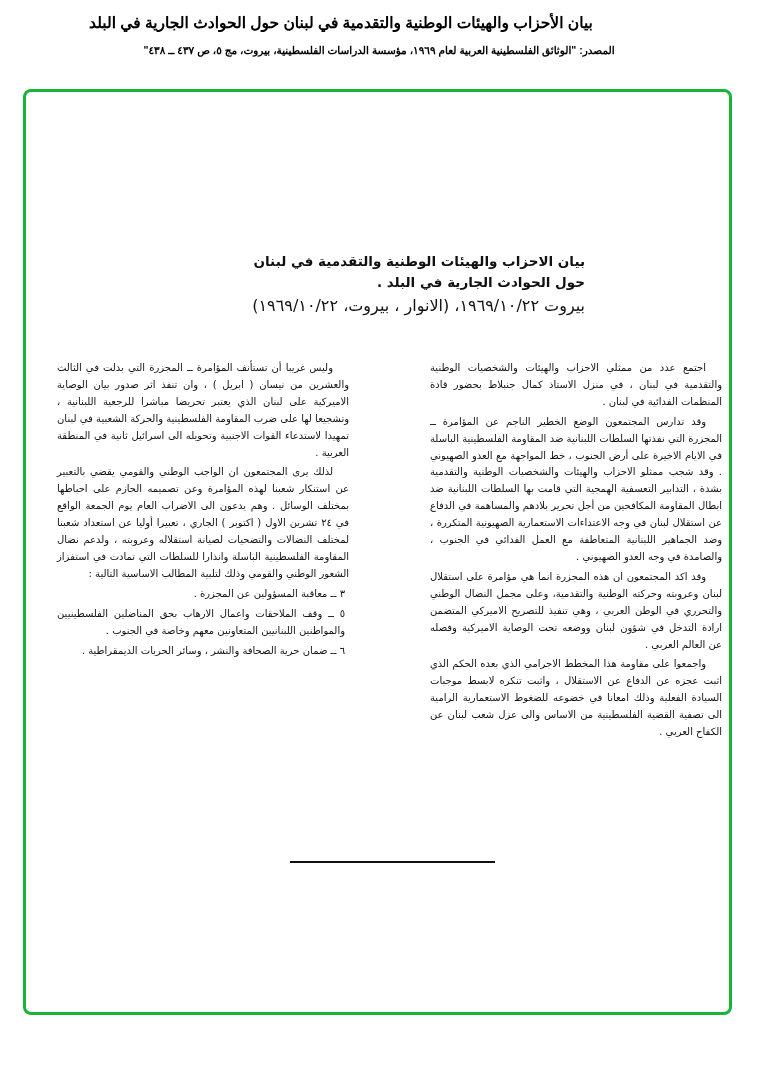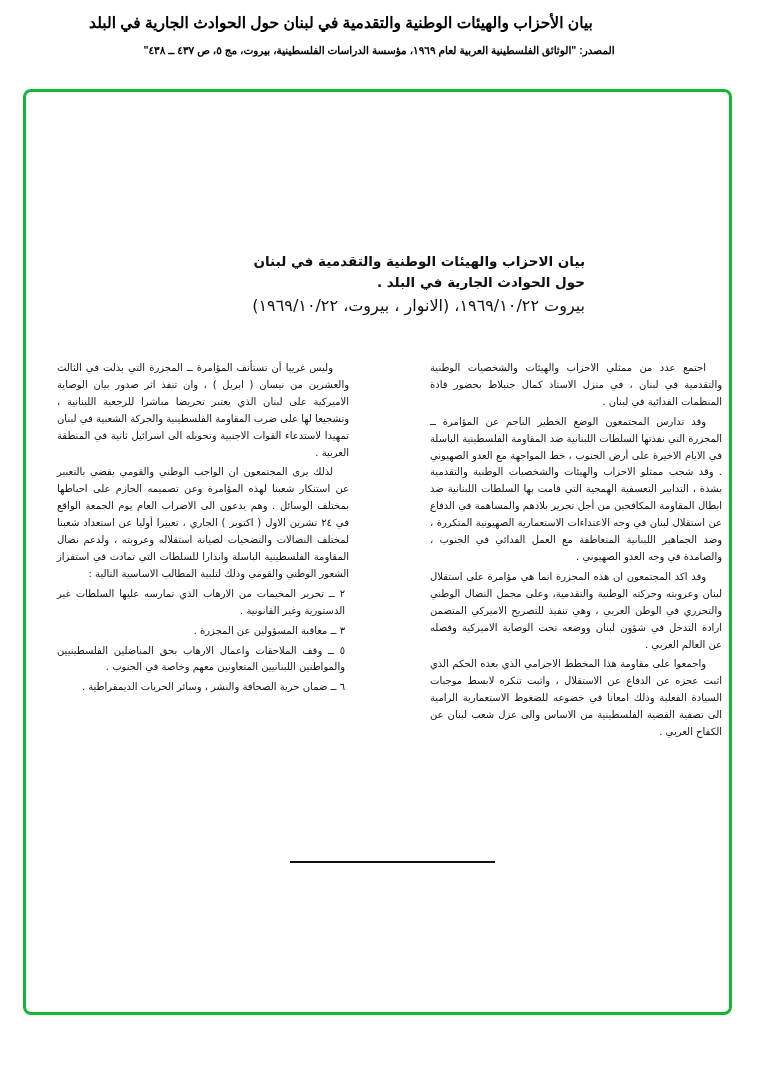--- a/index.html
+++ b/index.html
@@ -37,19 +37,18 @@
 <div class="col col-right">
   <p>اجتمع عدد من ممثلي الاحزاب والهيئات والشخصيات الوطنية والتقدمية في لبنان ، في منزل الاستاذ كمال جنبلاط بحضور قادة المنظمات الفدائية في لبنان .</p>
   <p>وقد تدارس المجتمعون الوضع الخطير الناجم عن المؤامرة ــ المجزرة التي نفذتها السلطات اللبنانية ضد المقاومة الفلسطينية الباسلة في الايام الاخيرة على أرض الجنوب ، خط المواجهة مع العدو الصهيوني . وقد شجب ممثلو الاحزاب والهيئات والشخصيات الوطنية والتقدمية بشدة ، التدابير التعسفية الهمجية التي قامت بها السلطات اللبنانية ضد ابطال المقاومة المكافحين من أجل تحرير بلادهم والمساهمة في الدفاع عن استقلال لبنان في وجه الاعتداءات الاستعمارية الصهيونية المتكررة ، وضد الجماهير اللبنانية المتعاطفة مع العمل الفدائي في الجنوب ، والصامدة في وجه العدو الصهيوني .</p>
   <p>وقد اكد المجتمعون ان هذه المجزرة انما هي مؤامرة على استقلال لبنان وعروبته وحركته الوطنية والتقدمية، وعلى مجمل النضال الوطني والتحرري في الوطن العربي ، وهي تنفيذ للتصريح الاميركي المتضمن ارادة التدخل في شؤون لبنان ووضعه تحت الوصاية الاميركية وفصله عن العالم العربي .</p>
   <p>واجمعوا على مقاومة هذا المخطط الاجرامي الذي بعده الحكم الذي اثبت عجزه عن الدفاع عن الاستقلال ، واثبت تنكره لابسط موجبات السيادة الفعلية وذلك امعانا في خضوعه للضغوط الاستعمارية الرامية الى تصفية القضية الفلسطينية من الاساس والى عزل شعب لبنان عن الكفاح العربي .</p>
 </div>
 
 <div class="col col-left">
   <p>وليس غريبا أن تستأنف المؤامرة ــ المجزرة التي بدلت في الثالث والعشرين من نيسان ( ابريل ) ، وان تنفذ اثر صدور بيان الوصاية الاميركية على لبنان الذي يعتبر تحريضا مباشرا للرجعية اللبنانية ، وتشجيعا لها على ضرب المقاومة الفلسطينية والحركة الشعبية في لبنان تمهيدا لاستدعاء القوات الاجنبية وتحويله الى اسرائيل ثانية في المنطقة العربية .</p>
   <p>لذلك يرى المجتمعون ان الواجب الوطني والقومي يقضي بالتعبير عن استنكار شعبنا لهذه المؤامرة وعن تصميمه الحازم على احباطها بمختلف الوسائل . وهم يدعون الى الاضراب العام يوم الجمعة الواقع في ٢٤ تشرين الاول ( اكتوبر ) الجاري ، تعبيرا أوليا عن استعداد شعبنا لمختلف النضالات والتضحيات لصيانة استقلاله وعروبته ، ولدعم نضال المقاومة الفلسطينية الباسلة وانذارا للسلطات التي تمادت في استفزاز الشعور الوطني والقومي وذلك لتلبية المطالب الاساسية التالية :</p>
-  <p class="item">٢ ــ تحرير المخيمات من الارهاب الذي تمارسه عليها السلطات غير الدستورية وغير القانونية .</p>
   <p class="item">٣ ــ معاقبة المسؤولين عن المجزرة .</p>
   <p class="item">٥ ــ وقف الملاحقات واعمال الارهاب بحق المناضلين الفلسطينيين والمواطنين اللبنانيين المتعاونين معهم وخاصة في الجنوب .</p>
   <p class="item">٦ ــ ضمان حرية الصحافة والنشر ، وسائر الحريات الديمقراطية .</p>
 </div>
 
 <div class="rule"></div>
 
 </body></html>

